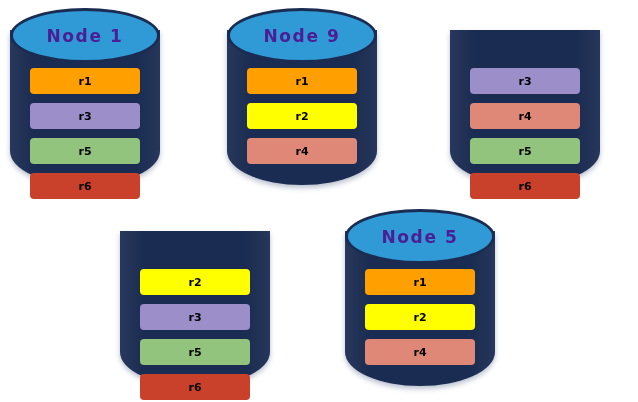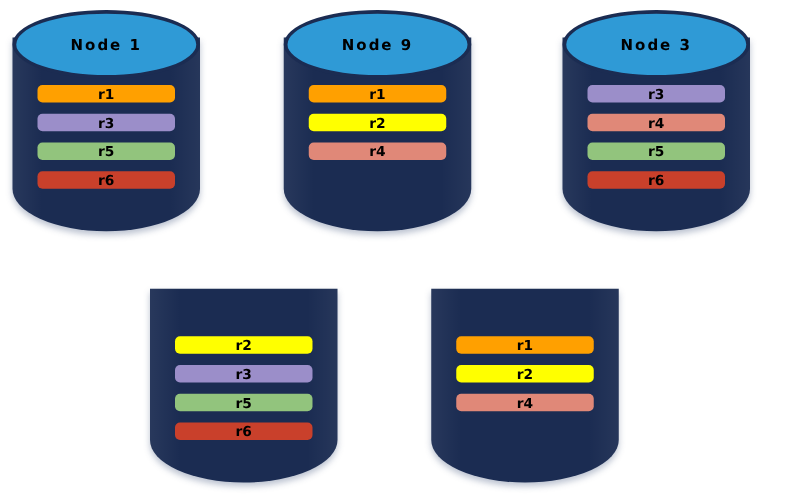--- a/index.html
+++ b/index.html
@@ -63,43 +63,43 @@
     border-radius: 50%;
     background: #2f9ad6;
     border: 3px solid #1b2c52;
     box-sizing: border-box;
     display: flex;
     align-items: center;
     justify-content: center;
   }
 
   .node-title {
-    color: #000000;
-    font-size: 12px;
+    color: #4c1d95;
+    font-size: 17px;
     font-weight: bold;
     letter-spacing: 1.6px;
     white-space: nowrap;
     user-select: none;
   }
 
   
   .replica-list {
     position: absolute;
     left: 0;
     top: 60px;
     width: 150px;
     padding: 0 20px;
     box-sizing: border-box;
     display: flex;
     flex-direction: column;
     gap: 9px;
   }
 
   .replica {
-    height: 14px;
+    height: 26px;
     border-radius: 4px;
     display: flex;
     align-items: center;
     justify-content: center;
     color: #000000;
     font-size: 11px;
     font-weight: bold;
     line-height: 1;
     box-sizing: border-box;
   }
@@ -140,34 +140,34 @@
       </div>
     </div>
     <div class="node" id="node-2">
       <div class="node-body"></div>
       <div class="replica-list">
         <div class="replica" style="background: rgb(155, 142, 201);">r3</div>
         <div class="replica" style="background: rgb(224, 136, 120);">r4</div>
         <div class="replica" style="background: rgb(146, 196, 125);">r5</div>
         <div class="replica" style="background: rgb(201, 64, 43);">r6</div>
       </div>
-      <div class="node-top">
-        <div class="node-title">Node  3</div>
-      </div>
     </div>
     <div class="node" id="node-3">
       <div class="node-body"></div>
       <div class="replica-list">
         <div class="replica" style="background: rgb(255, 255, 0);">r2</div>
         <div class="replica" style="background: rgb(155, 142, 201);">r3</div>
         <div class="replica" style="background: rgb(146, 196, 125);">r5</div>
         <div class="replica" style="background: rgb(201, 64, 43);">r6</div>
       </div>
     </div>
     <div class="node" id="node-4">
       <div class="node-body"></div>
       <div class="replica-list">
         <div class="replica" style="background: rgb(255, 160, 0);">r1</div>
         <div class="replica" style="background: rgb(255, 255, 0);">r2</div>
         <div class="replica" style="background: rgb(224, 136, 120);">r4</div>
       </div>
+      <div class="node-top">
+        <div class="node-title">Node  5</div>
+      </div>
     </div>
   </div>
 
 </body></html>

